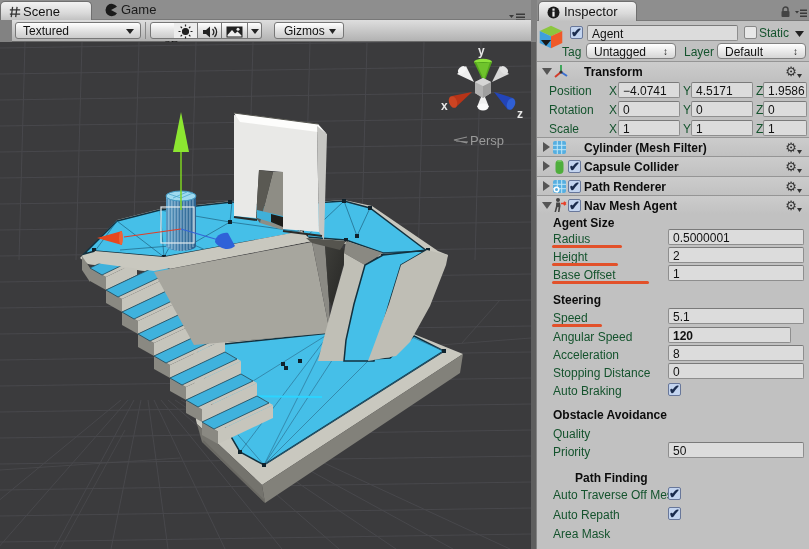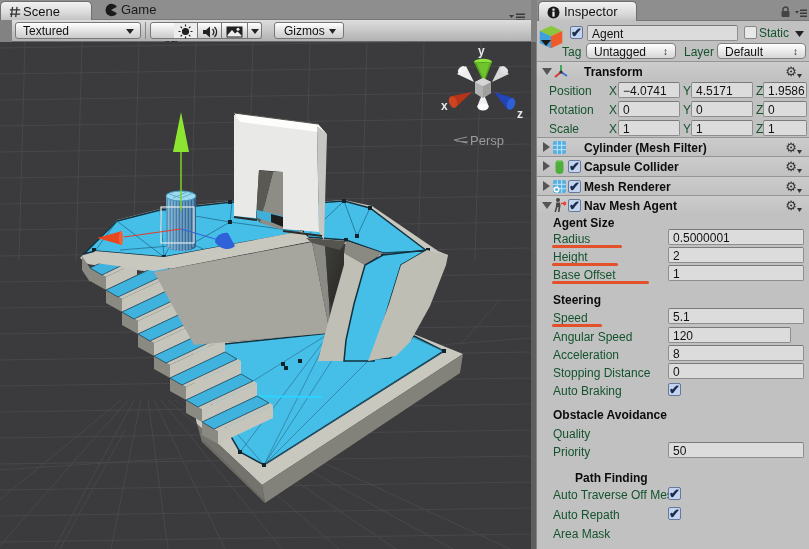--- a/index.html
+++ b/index.html
@@ -450,21 +450,21 @@
     <div class="fold closed" style="left:6px;top:4px;"></div>
     <svg style="position:absolute;left:15px;top:2px" width="15" height="15" viewBox="0 0 15 15">
         <rect x="1" y="1" width="13" height="13" rx="2" fill="#56aee0"></rect>
         <g stroke="#bfe6f7" stroke-width="1">
           <path d="M1 5.3 14 5.3 M1 9.7 14 9.7 M5.3 1 5.3 14 M9.7 1 9.7 14"></path>
         </g>
         <circle cx="4.5" cy="10.5" r="3" fill="#fff"></circle>
         <circle cx="4.5" cy="10.5" r="1.5" fill="#56aee0"></circle>
       </svg>
     <div class="chk" style="left:31px;top:3px;"></div>
-    <div class="hdrtxt">Mesh Renderer</div>
+    <div class="hdrtxt">Path Renderer</div>
     <div class="gear" style="right:12px;top:2px;">⚙</div>
     <svg style="position:absolute;right:7px;top:12px" width="5" height="4" viewBox="0 0 5 4">
         <path d="M0 0 5 0 2.5 4 Z" fill="#333"></path>
       </svg>
   </div>
 
   <div class="hdr" style="top:195px;">
     <div class="fold open" style="left:5px;top:6px;"></div>
     <svg style="position:absolute;left:14px;top:1px" width="17" height="17" viewBox="0 0 17 17">
         <g fill="#444">
@@ -488,21 +488,21 @@
   <div class="uline" style="left:15px;top:263px;width:66px;"></div>
   <div class="ifield" style="left:131px;top:247px;width:136px;">2</div>
   <div class="ilabel" style="left:16px;top:268px;">Base Offset</div>
   <div class="uline" style="left:15px;top:281px;width:97px;"></div>
   <div class="ifield" style="left:131px;top:265px;width:136px;">1</div>
   <div class="ilabel bold" style="left:16px;top:293px;">Steering</div>
   <div class="ilabel" style="left:16px;top:311px;">Speed</div>
   <div class="uline" style="left:15px;top:324px;width:50px;"></div>
   <div class="ifield" style="left:131px;top:308px;width:136px;">5.1</div>
   <div class="ilabel" style="left:16px;top:330px;">Angular Speed</div>
-  <div class="ifield" style="left:131px;top:327px;width:123px;">120</div>
+  <div class="ifield" style="left:131px;top:327px;width:123px;font-weight:bold;">120</div>
   <div class="ilabel" style="left:16px;top:348px;">Acceleration</div>
   <div class="ifield" style="left:131px;top:345px;width:136px;">8</div>
   <div class="ilabel" style="left:16px;top:366px;">Stopping Distance</div>
   <div class="ifield" style="left:131px;top:363px;width:136px;">0</div>
   <div class="ilabel" style="left:16px;top:384px;">Auto Braking</div>
   <div class="chk" style="left:131px;top:383px;"></div>
   <div class="ilabel bold" style="left:16px;top:408px;">Obstacle Avoidance</div>
   <div class="ilabel" style="left:16px;top:427px;">Quality</div>
   <div class="ilabel" style="left:16px;top:445px;">Priority</div>
   <div class="ifield" style="left:131px;top:442px;width:136px;">50</div>

